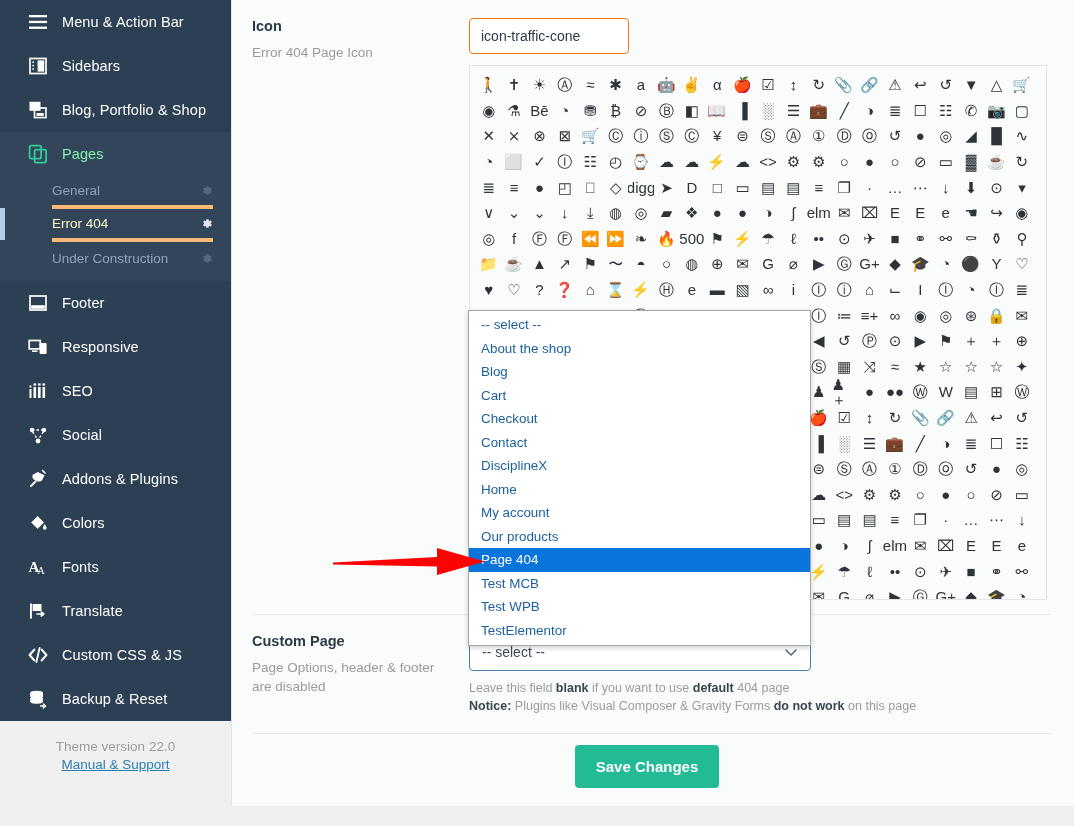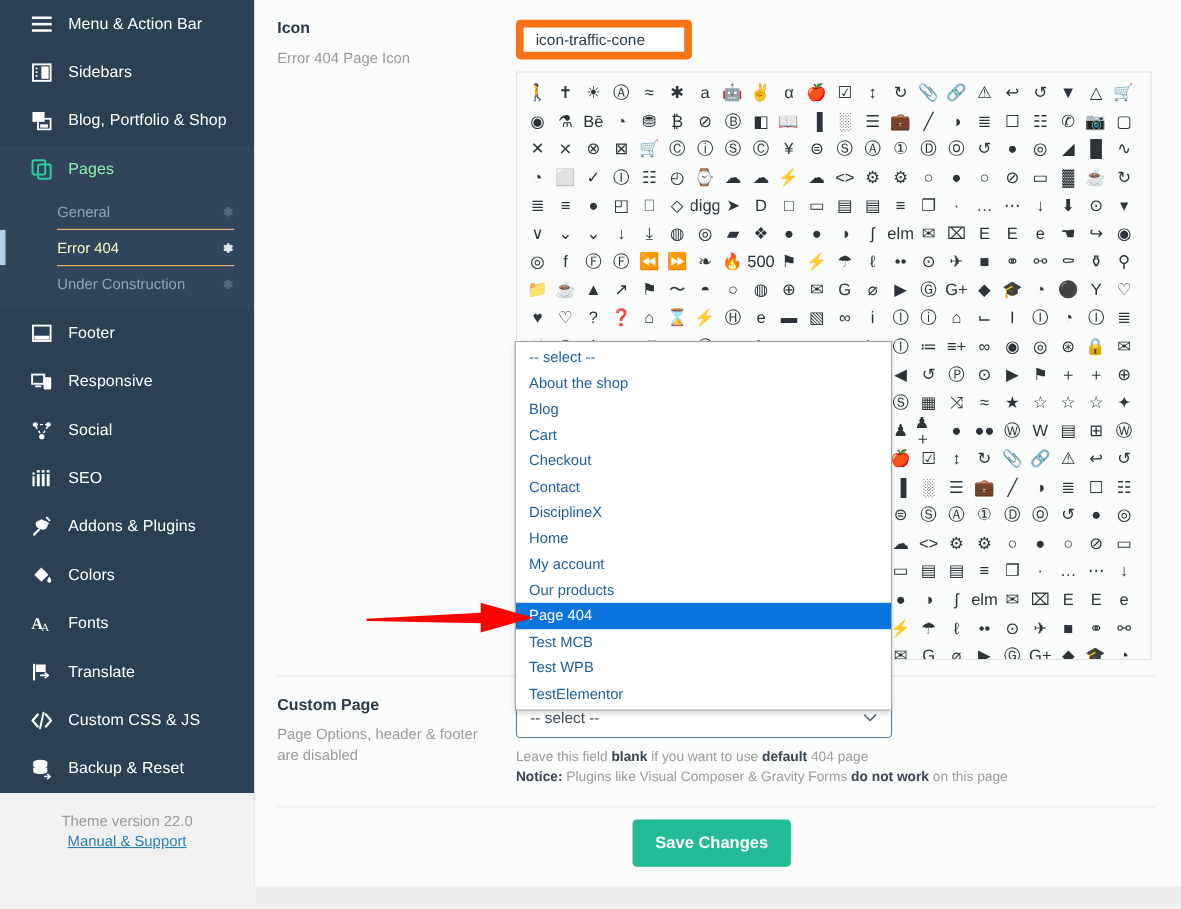--- a/index.html
+++ b/index.html
@@ -61,21 +61,21 @@
     background: #32455a;
     padding: 0 0 6px 0;
   }
   .sub-item {
     position: relative;
     display: flex;
     align-items: center;
     justify-content: space-between;
     height: 33px;
     margin: 0 18px 0 52px;
-    border-bottom: 1px solid #fdba74;
+    border-bottom: 4px solid #fdba74;
     font-size: 13.5px;
     color: #8fa3b8;
     cursor: pointer;
   }
   .sub-item:last-child { border-bottom: none; }
   .sub-item.active { color: #fef9c3; }
   .gear-ico { color: #53687e; display:block; }
   .sub-item.active .gear-ico { color: #dfe6ee; }
 
   .sub-accent {
@@ -131,21 +131,21 @@
     line-height: 19px;
   }
   .field-right {
     flex: 1;
     padding: 18px 24px 0 0;
   }
 
   .text-input {
     width: 160px;
     height: 36px;
-    border: 7px solid #f97316;
+    border: 1px solid #f97316;
     border-radius: 4px;
     background: #ffffff;
     padding: 0 11px;
     font-size: 14px;
     color: #2b3a47;
     font-family: "Liberation Sans", sans-serif;
     outline: none;
   }
 
   
@@ -370,42 +370,42 @@
               <rect x="1.2" y="3.5" width="11" height="8.4" fill="none" stroke="currentColor" stroke-width="1.7"></rect>
               <rect x="4" y="13.4" width="5.5" height="1.6" fill="currentColor"></rect>
               <rect x="11.6" y="6" width="7" height="11" rx="1.2" fill="currentColor"></rect>
             </svg>
           </span>
           <span class="nav-label">Responsive</span>
         </li>
         <li class="nav-item">
           <span class="nav-icon">
             <svg width="20" height="20" viewBox="0 0 20 20">
-              <circle cx="4" cy="5" r="2.2" fill="currentColor"></circle>
-              <circle cx="16" cy="5" r="2.2" fill="currentColor"></circle>
-              <circle cx="10" cy="16" r="2.4" fill="currentColor"></circle>
-              <path d="M4 5 L16 5 M4.6 6.8 L9.4 14.2 M15.4 6.8 L10.6 14.2" stroke="currentColor" stroke-width="1.3" fill="none" stroke-dasharray="2.5 2"></path>
-            </svg>
-          </span>
-          <span class="nav-label">Social</span>
-        </li>
-        <li class="nav-item">
-          <span class="nav-icon">
-            <svg width="20" height="20" viewBox="0 0 20 20">
               <rect x="1.5" y="8" width="2" height="9" fill="currentColor"></rect>
               <rect x="1.5" y="4.5" width="2" height="2" fill="currentColor"></rect>
               <rect x="5.5" y="6" width="2.6" height="11" fill="currentColor"></rect>
               <rect x="5.5" y="2.4" width="2.6" height="2.2" fill="currentColor"></rect>
               <rect x="10" y="6" width="2.6" height="11" fill="currentColor"></rect>
               <rect x="10" y="2.4" width="2.6" height="2.2" fill="currentColor"></rect>
               <rect x="14.5" y="6" width="2.6" height="11" fill="currentColor"></rect>
               <rect x="14.5" y="2.4" width="2.6" height="2.2" fill="currentColor"></rect>
             </svg>
           </span>
           <span class="nav-label">SEO</span>
+        </li>
+        <li class="nav-item">
+          <span class="nav-icon">
+            <svg width="20" height="20" viewBox="0 0 20 20">
+              <circle cx="4" cy="5" r="2.2" fill="currentColor"></circle>
+              <circle cx="16" cy="5" r="2.2" fill="currentColor"></circle>
+              <circle cx="10" cy="16" r="2.4" fill="currentColor"></circle>
+              <path d="M4 5 L16 5 M4.6 6.8 L9.4 14.2 M15.4 6.8 L10.6 14.2" stroke="currentColor" stroke-width="1.3" fill="none" stroke-dasharray="2.5 2"></path>
+            </svg>
+          </span>
+          <span class="nav-label">Social</span>
         </li>
         <li class="nav-item">
           <span class="nav-icon">
             <svg width="20" height="20" viewBox="0 0 20 20">
               <path d="M11.5 3.2 L16.8 8.5 L13.6 11.7 C12 13.3 9.4 13.3 7.8 11.7 L5.9 9.8 C4.3 8.2 4.3 5.6 5.9 4 Z" fill="currentColor" transform="rotate(-20 10 8)"></path>
               <path d="M3 17 L7.6 12.4" stroke="currentColor" stroke-width="2" stroke-linecap="round"></path>
               <path d="M14.5 1.5 L17 4" stroke="currentColor" stroke-width="1.7" stroke-linecap="round"></path>
             </svg>
           </span>
           <span class="nav-label">Addons &amp; Plugins</span>

